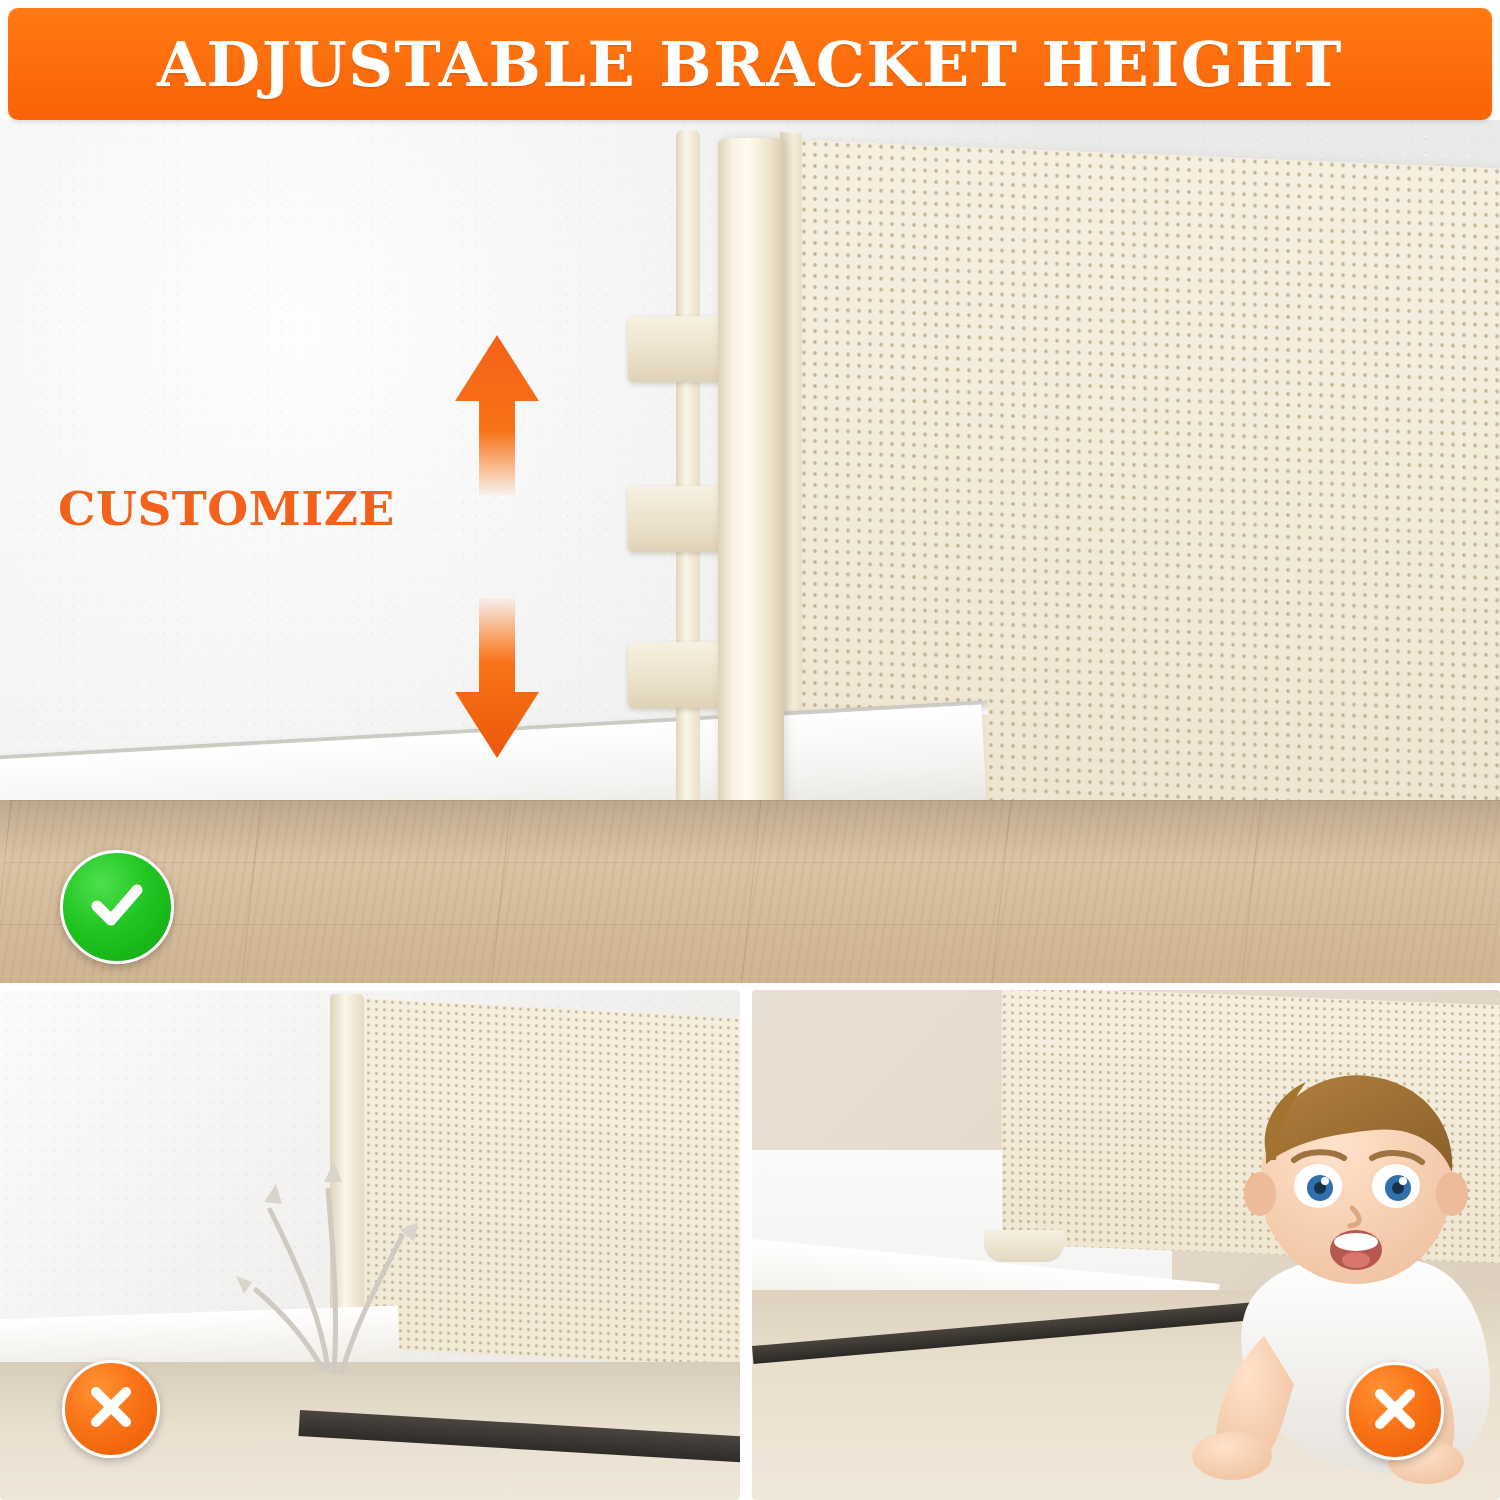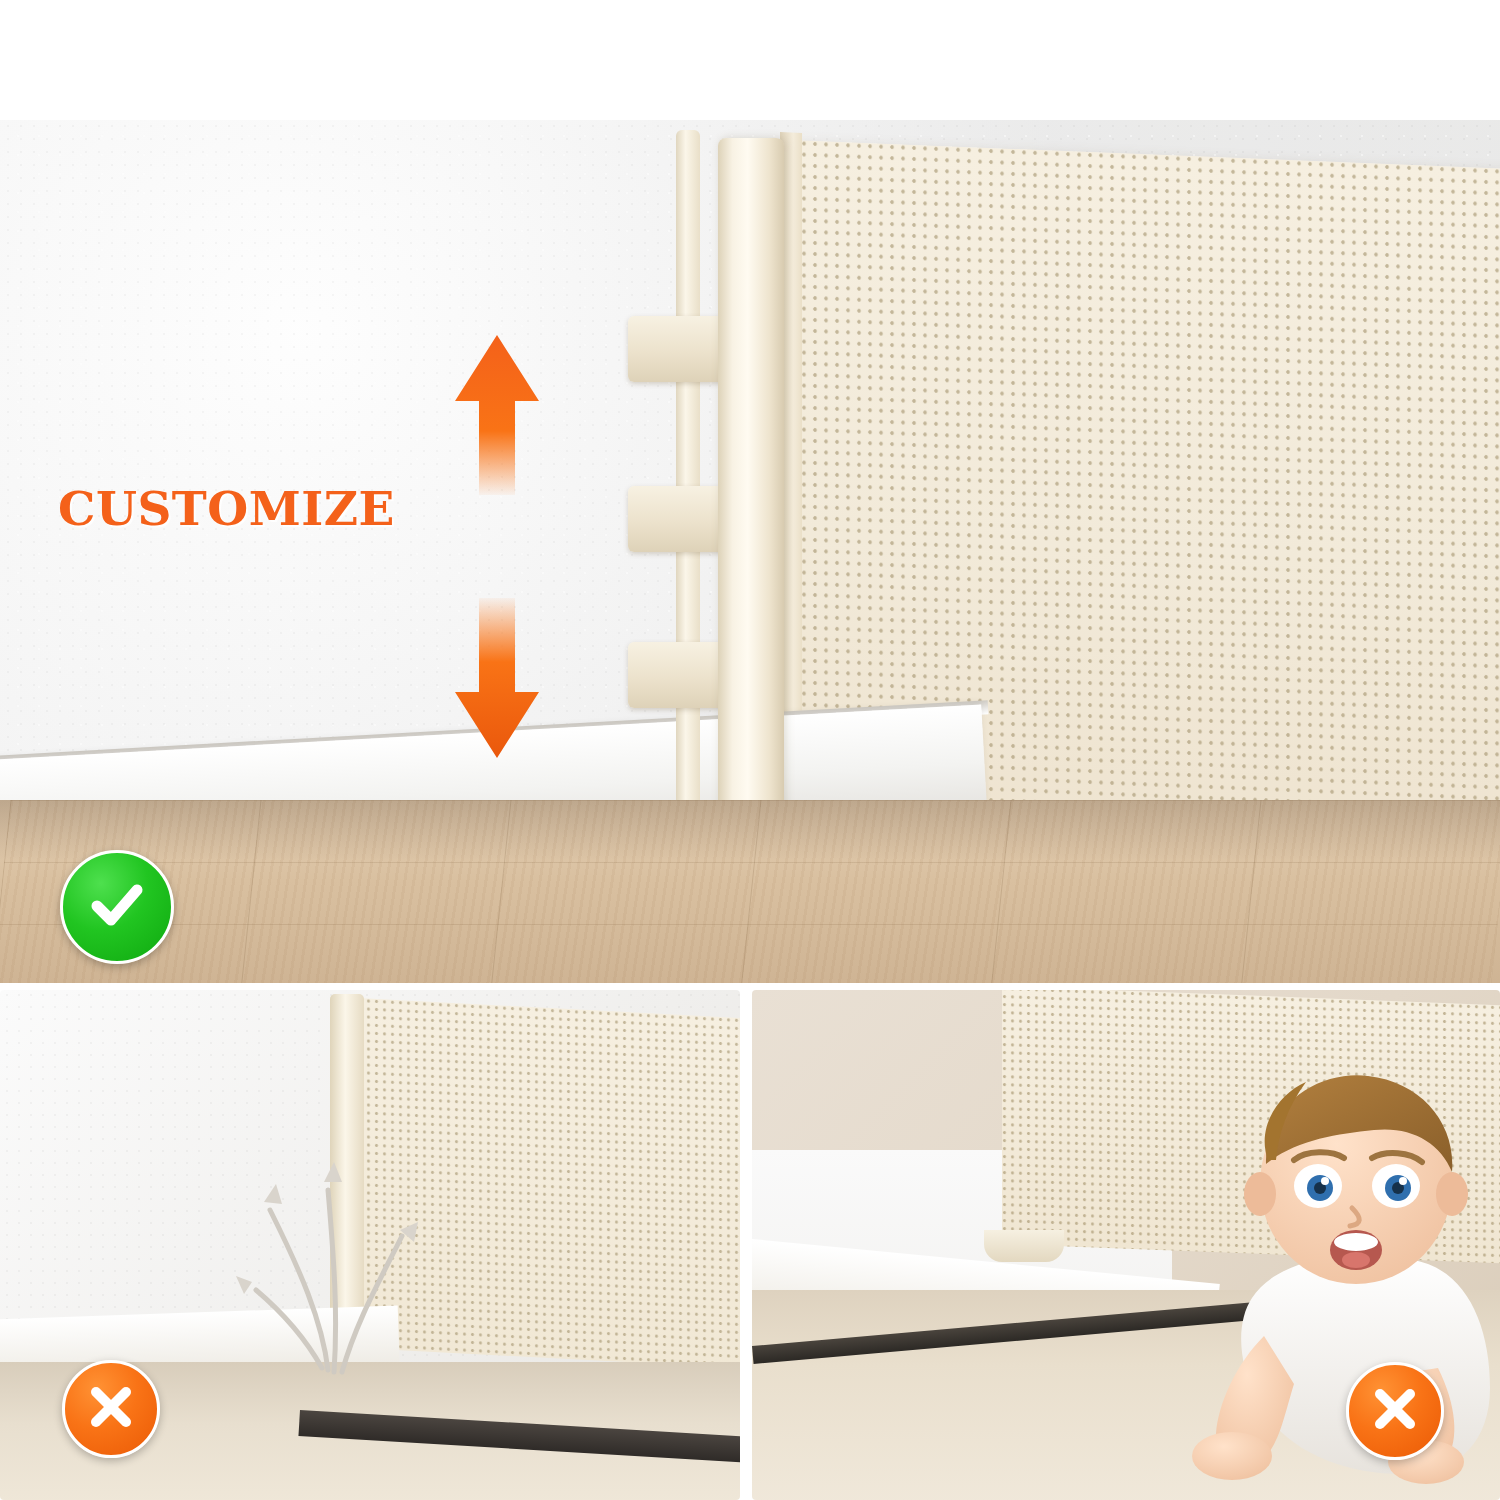--- a/index.html
+++ b/index.html
@@ -361,20 +361,23 @@
   .divider-h {
     position: absolute; left: 0; top: 983px; width: 1500px; height: 8px;
     background: #ffffff;
   }
 </style>
 </head>
 <body>
 
 <div class="poster">
 
+  <div class="banner">
+    <div class="banner-title">ADJUSTABLE BRACKET HEIGHT</div>
+  </div>
 
   <div class="hero">
     <div class="wall"></div>
 
     <div class="gate-panel"></div>
     <div class="gate-panel-edge"></div>
 
     <div class="baseboard-top"></div>
     <div class="baseboard"></div>
 

